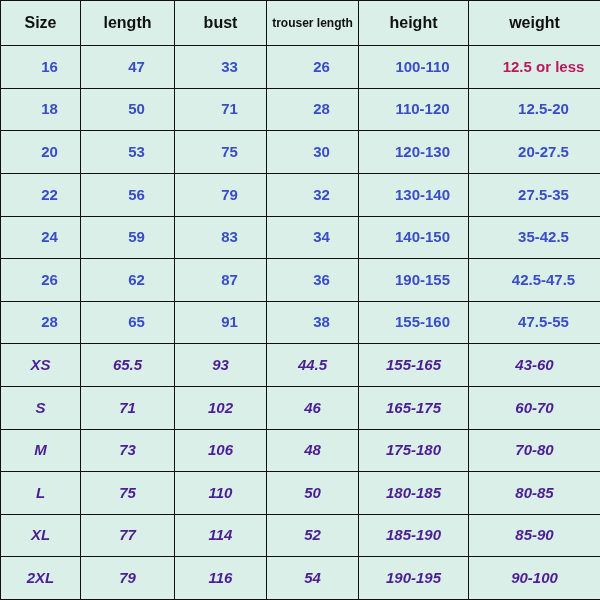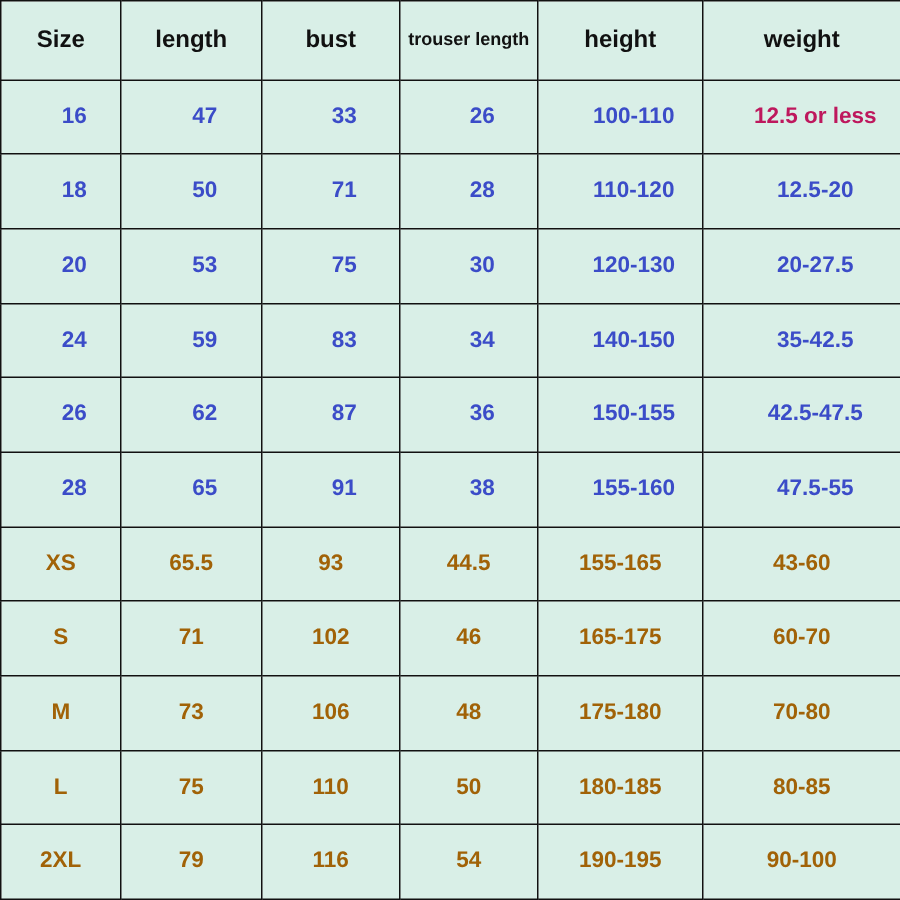--- a/index.html
+++ b/index.html
@@ -59,21 +59,22 @@
   tr.kid td {
     color: #3b4cc8;
     padding-left: 18px;
   }
   
   tr.kid td.plain {
     color: #be185d;
   }
   
   tr.adult td {
-    color: #a16207;
+    color: #4c1d95;
+    font-style: italic;
   }
   
   td.sizecol {
     font-size: 15px;
   }
 </style>
 </head>
 <body>
 
 <div id="size-chart-wrap">
@@ -114,33 +115,41 @@
         </tr>
         <tr class="kid">
           <td class="sizecol">20</td>
           <td>53</td>
           <td>75</td>
           <td>30</td>
           <td>120-130</td>
           <td>20-27.5</td>
         </tr>
         <tr class="kid">
+          <td class="sizecol">22</td>
+          <td>56</td>
+          <td>79</td>
+          <td>32</td>
+          <td>130-140</td>
+          <td>27.5-35</td>
+        </tr>
+        <tr class="kid">
           <td class="sizecol">24</td>
           <td>59</td>
           <td>83</td>
           <td>34</td>
           <td>140-150</td>
           <td>35-42.5</td>
         </tr>
         <tr class="kid">
           <td class="sizecol">26</td>
           <td>62</td>
           <td>87</td>
           <td>36</td>
-          <td>150-155</td>
+          <td>190-155</td>
           <td>42.5-47.5</td>
         </tr>
         <tr class="kid">
           <td class="sizecol">28</td>
           <td>65</td>
           <td>91</td>
           <td>38</td>
           <td>155-160</td>
           <td>47.5-55</td>
         </tr>
@@ -170,20 +179,28 @@
         </tr>
         <tr class="adult">
           <td class="sizecol">L</td>
           <td>75</td>
           <td>110</td>
           <td>50</td>
           <td>180-185</td>
           <td>80-85</td>
         </tr>
         <tr class="adult">
+          <td class="sizecol">XL</td>
+          <td>77</td>
+          <td>114</td>
+          <td>52</td>
+          <td>185-190</td>
+          <td>85-90</td>
+        </tr>
+        <tr class="adult">
           <td class="sizecol">2XL</td>
           <td>79</td>
           <td>116</td>
           <td>54</td>
           <td>190-195</td>
           <td>90-100</td>
         </tr>
       </tbody>
   </table>
 </div>

